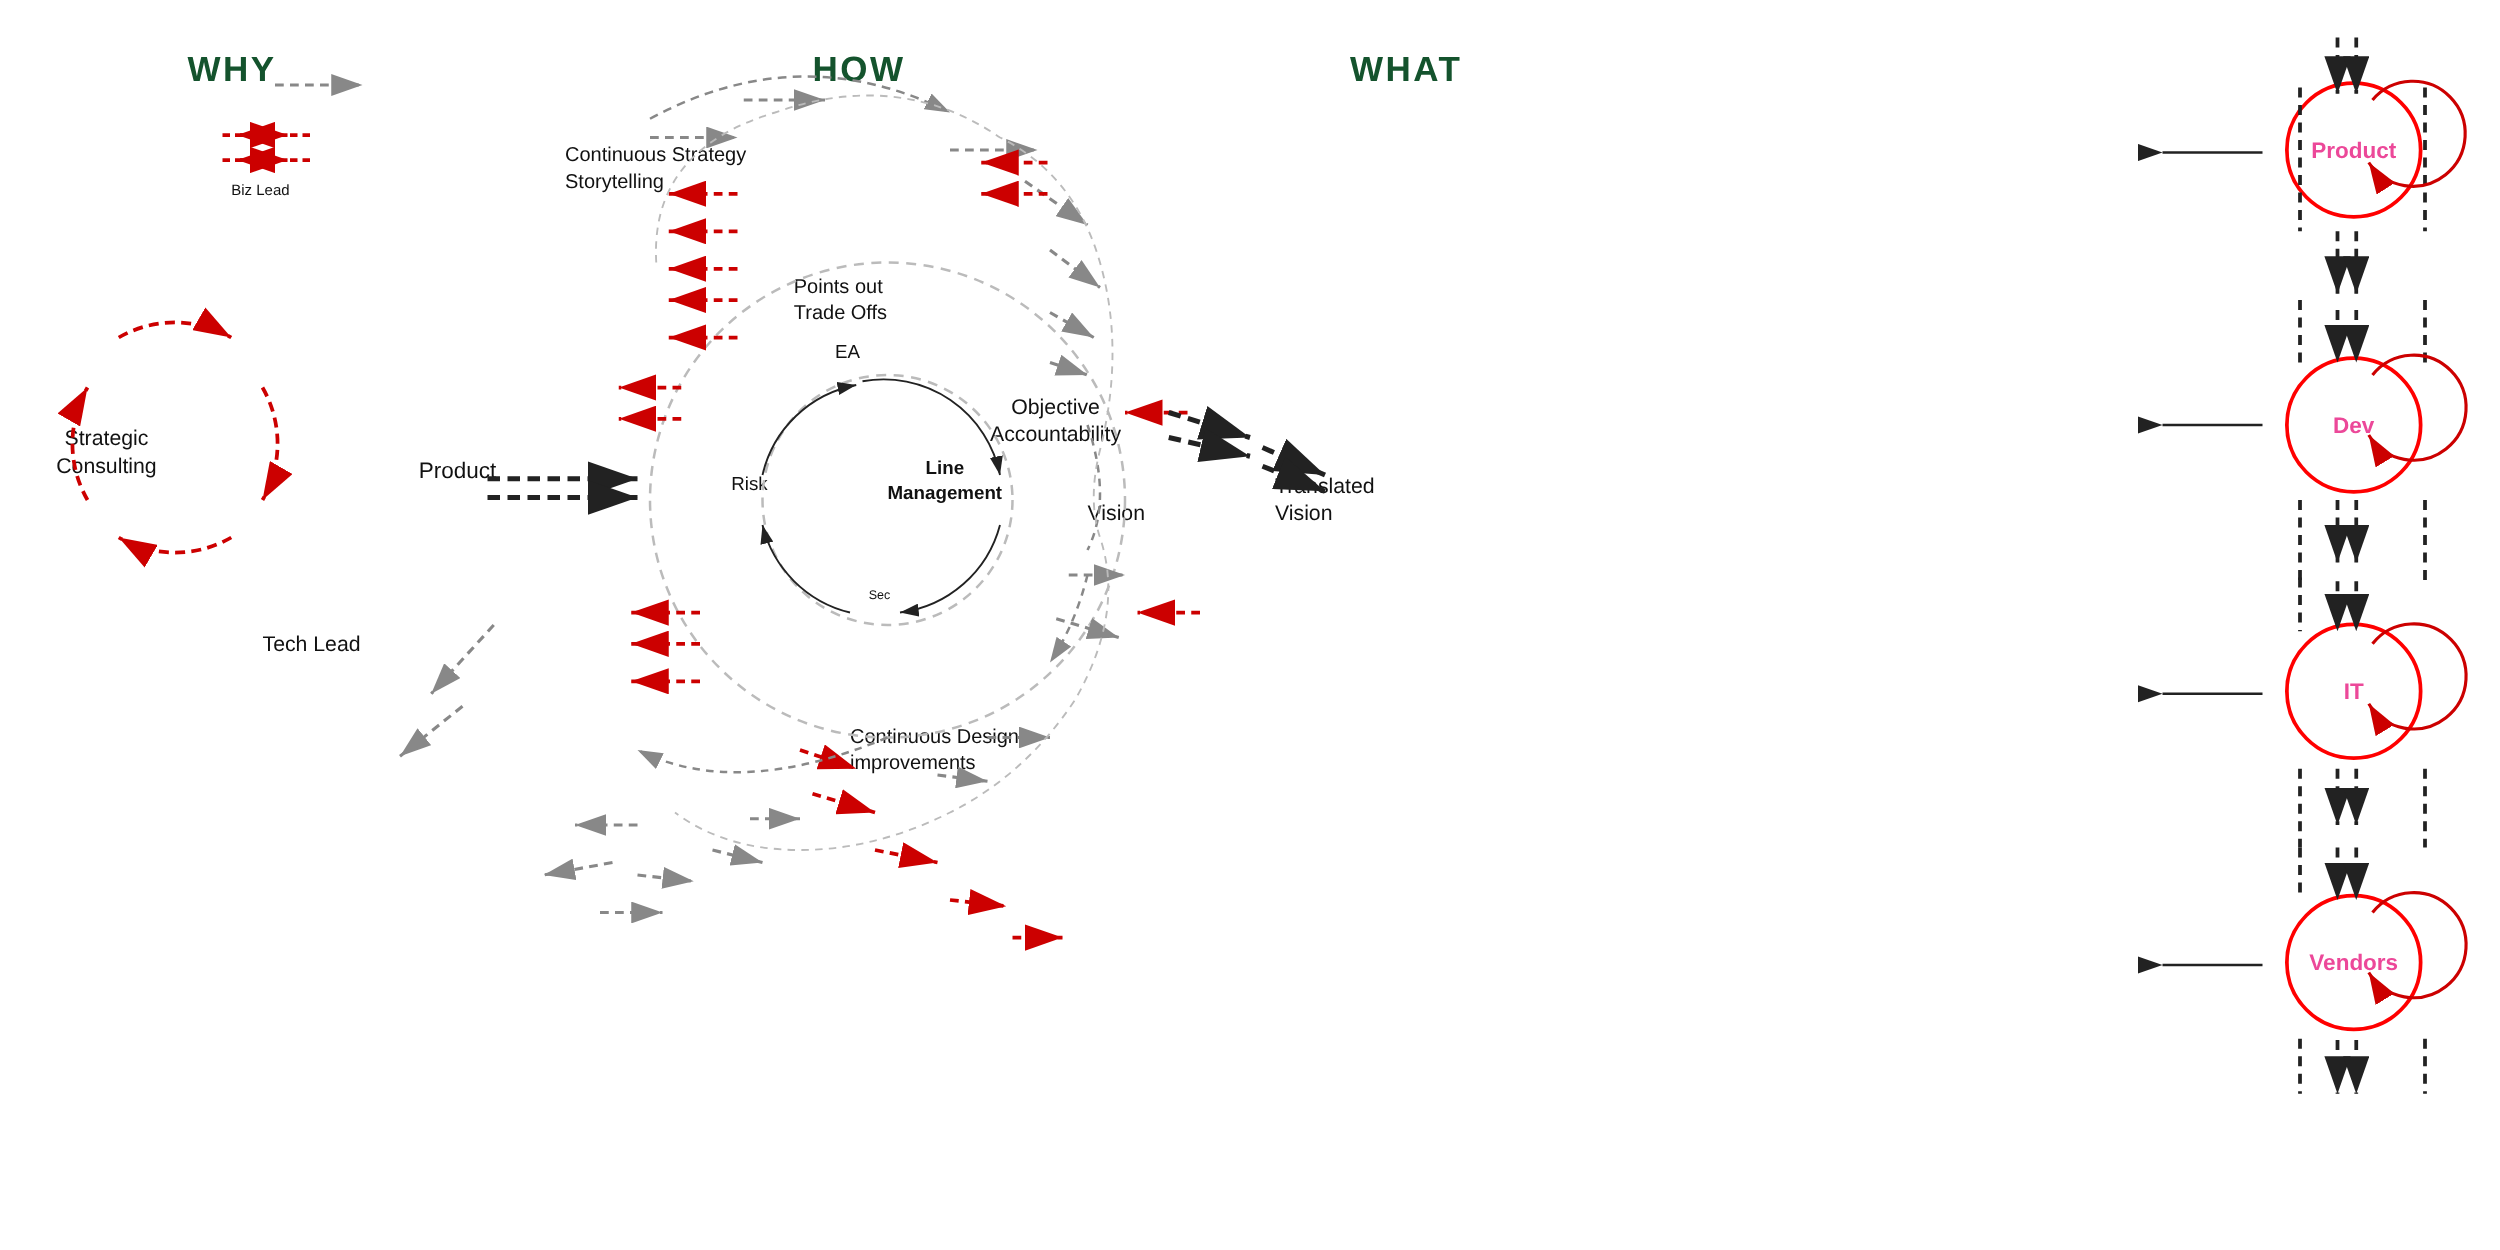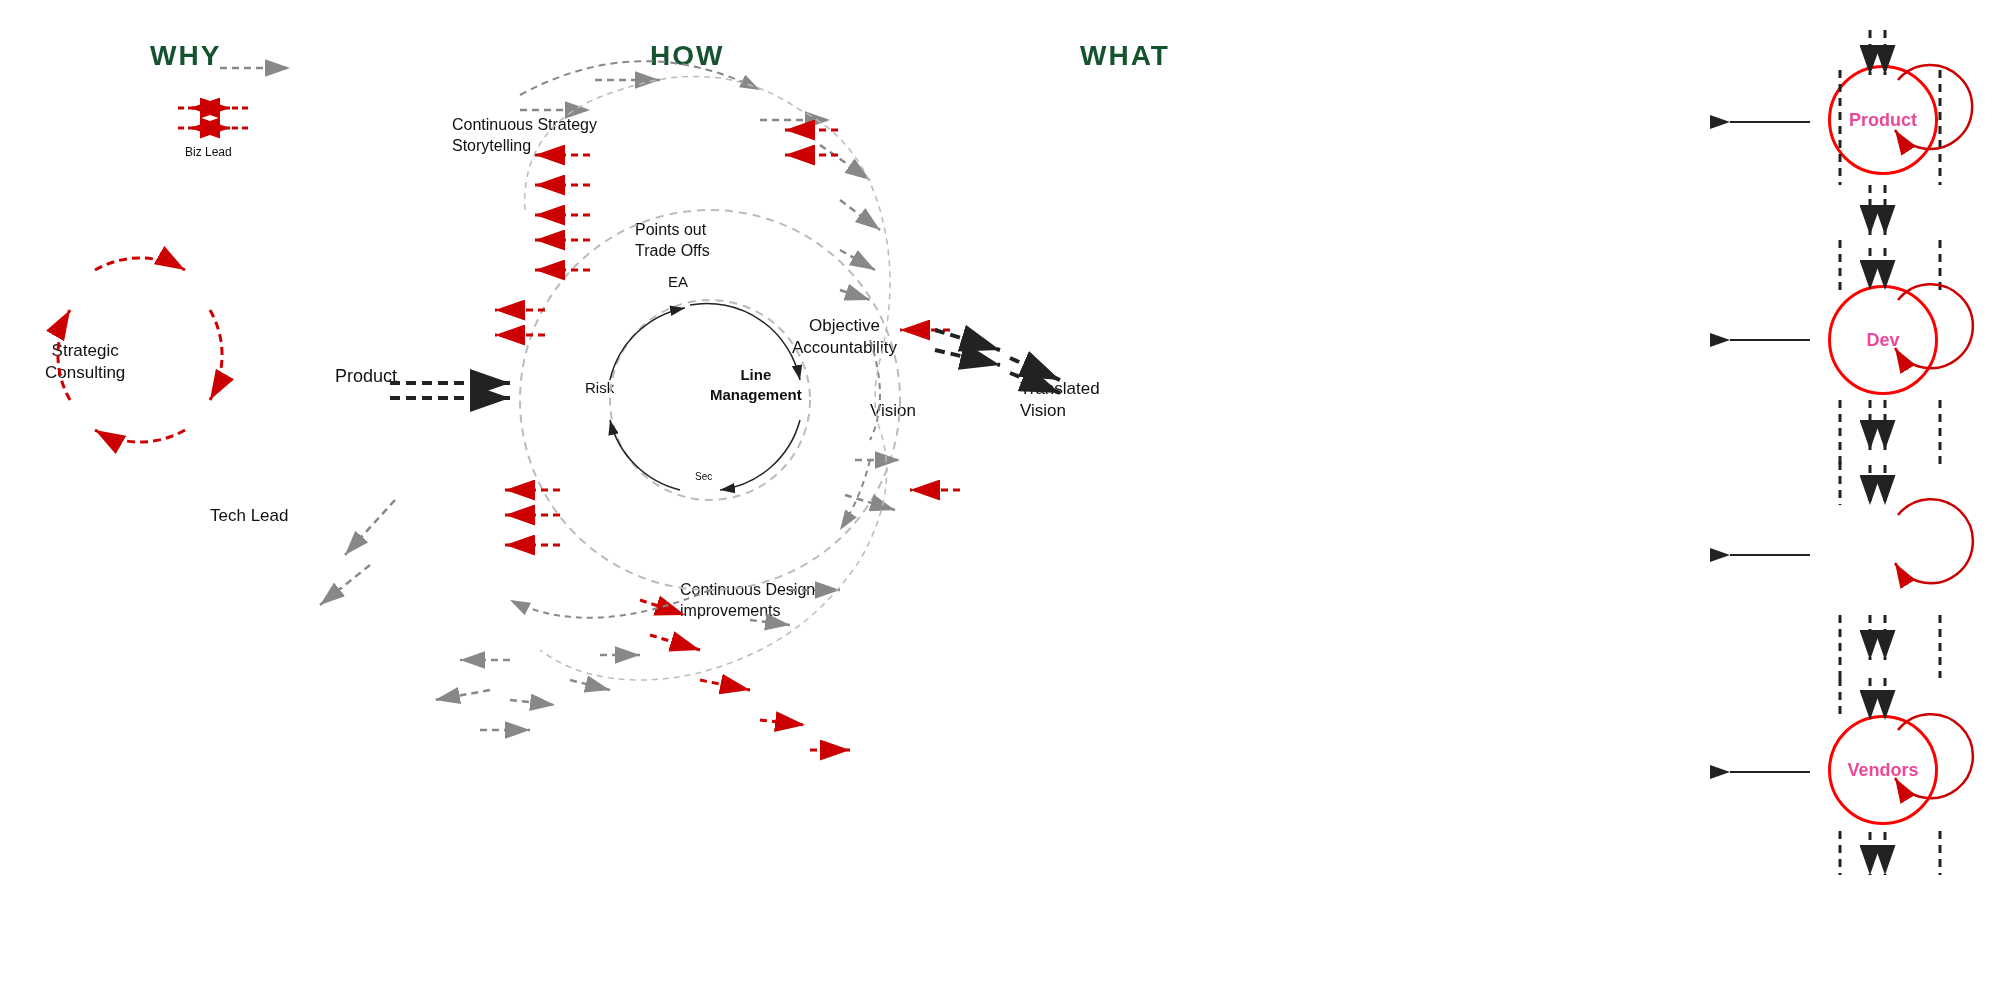--- a/index.html
+++ b/index.html
@@ -80,20 +80,21 @@
   <div class="text-node" style="left:1020px; top:378px; font-size:17px; text-align:left;">Translated<br>Vision</div>
   <div class="text-node" style="left:680px; top:580px; font-size:16px; text-align:left;">Continuous Design<br>improvements</div>
 
   <div class="text-node" style="left:668px; top:272px; font-size:15px;">EA</div>
   <div class="text-node" style="left:585px; top:378px; font-size:15px;">Risk</div>
   <div class="text-node" style="left:695px; top:470px; font-size:10px;">Sec</div>
   <div class="text-node" style="left:710px; top:365px; font-size:15px; font-weight:bold;">Line<br>Management</div>
 
   <div class="circle-label" style="right:62px; top:65px;">Product</div>
   <div class="circle-label" style="right:62px; top:285px;">Dev</div>
+  <div class="circle-label" style="right:62px; top:498px;">IT</div>
   <div class="circle-label" style="right:62px; top:715px;">Vendors</div>
 
   <svg class="main-svg" xmlns="http://www.w3.org/2000/svg">
     <defs>
 
       <marker id="arrow-gray" markerWidth="10" markerHeight="7" refX="10" refY="3.5" orient="auto">
         <polygon points="0 0, 10 3.5, 0 7" fill="#888"></polygon>
       </marker>
       <marker id="arrow-red" markerWidth="10" markerHeight="7" refX="10" refY="3.5" orient="auto">
         <polygon points="0 0, 10 3.5, 0 7" fill="#cc0000"></polygon>

